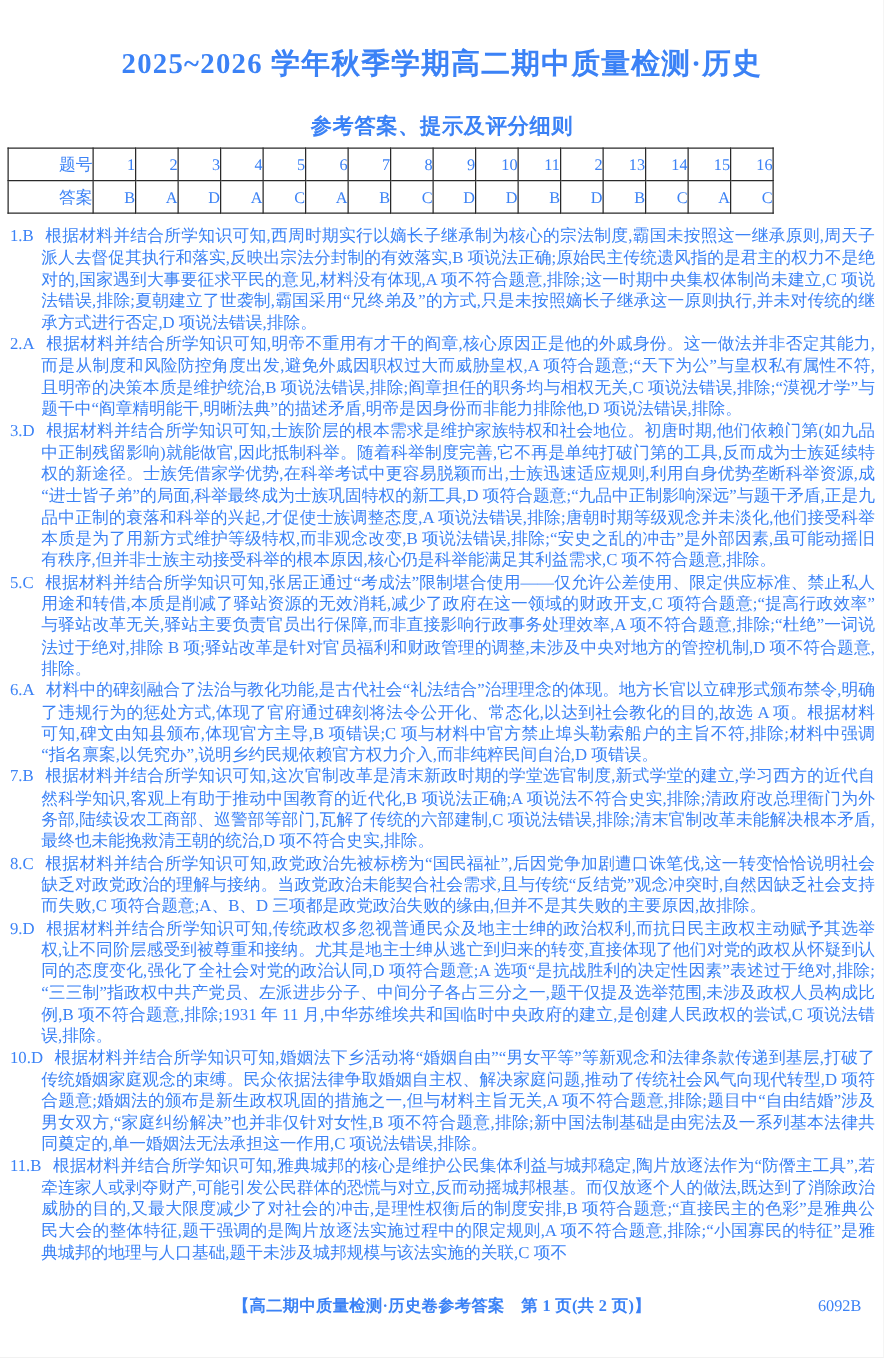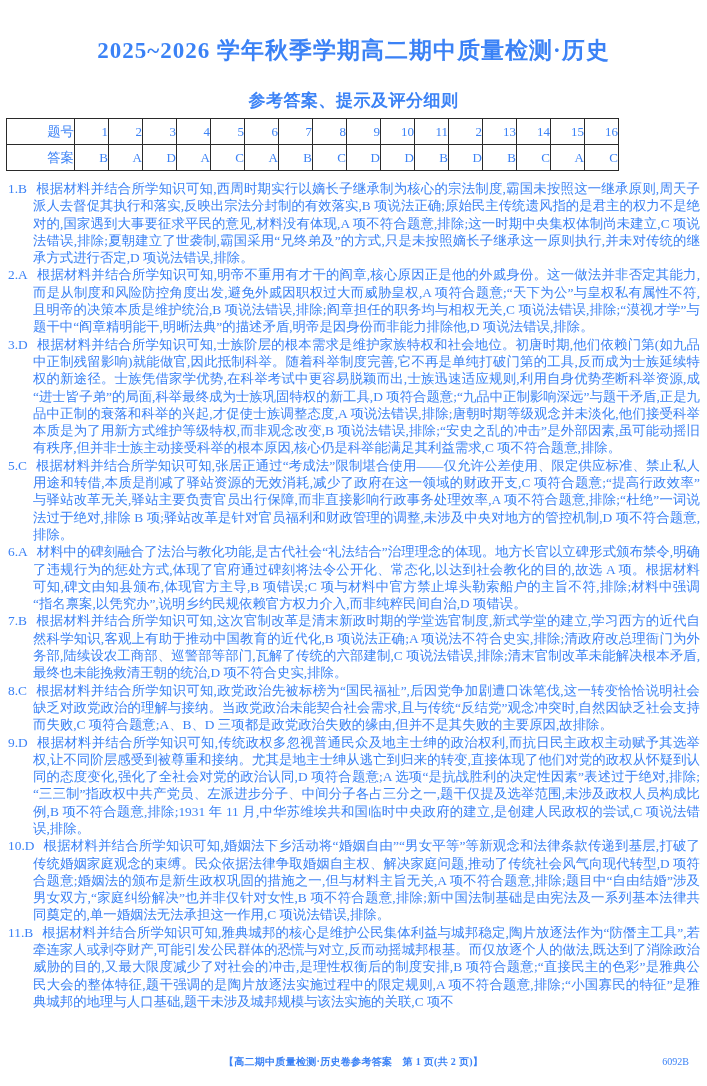--- a/index.html
+++ b/index.html
@@ -68,23 +68,23 @@
     padding-left: 25px;
     text-indent: -25px;
   }
   .item .marker {
     margin-right: 9px;
     white-space: nowrap;
   }
   .footer {
     position: absolute;
     left: 0;
-    bottom: 16px;
+    bottom: 33px;
     width: 100%;
-    font-size: 10px;
+    font-size: 13px;
     line-height: 16px;
   }
   .footer .center-text {
     display: block;
     text-align: center;
     font-weight: bold;
     letter-spacing: 0.3px;
   }
   .footer .code {
     position: absolute;

